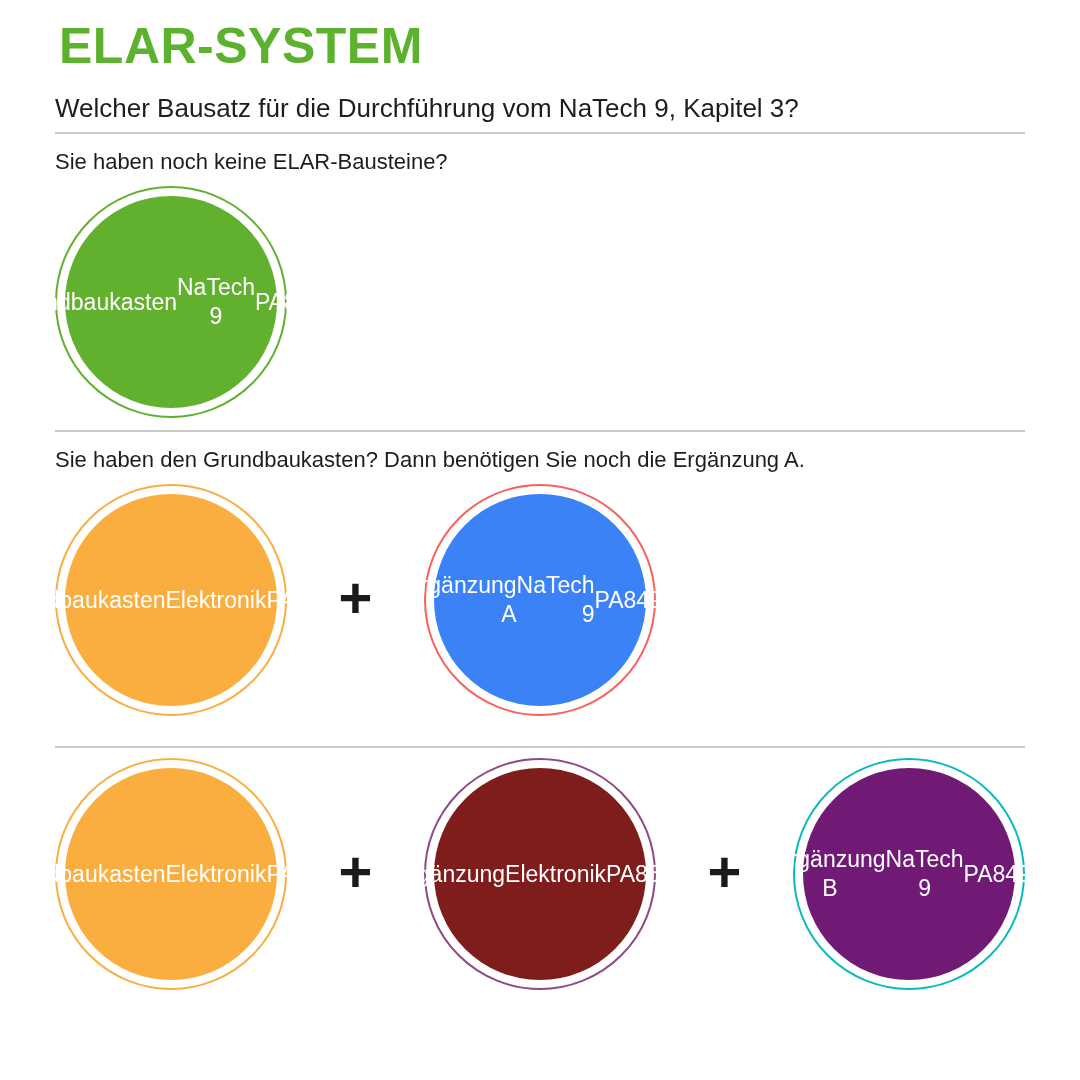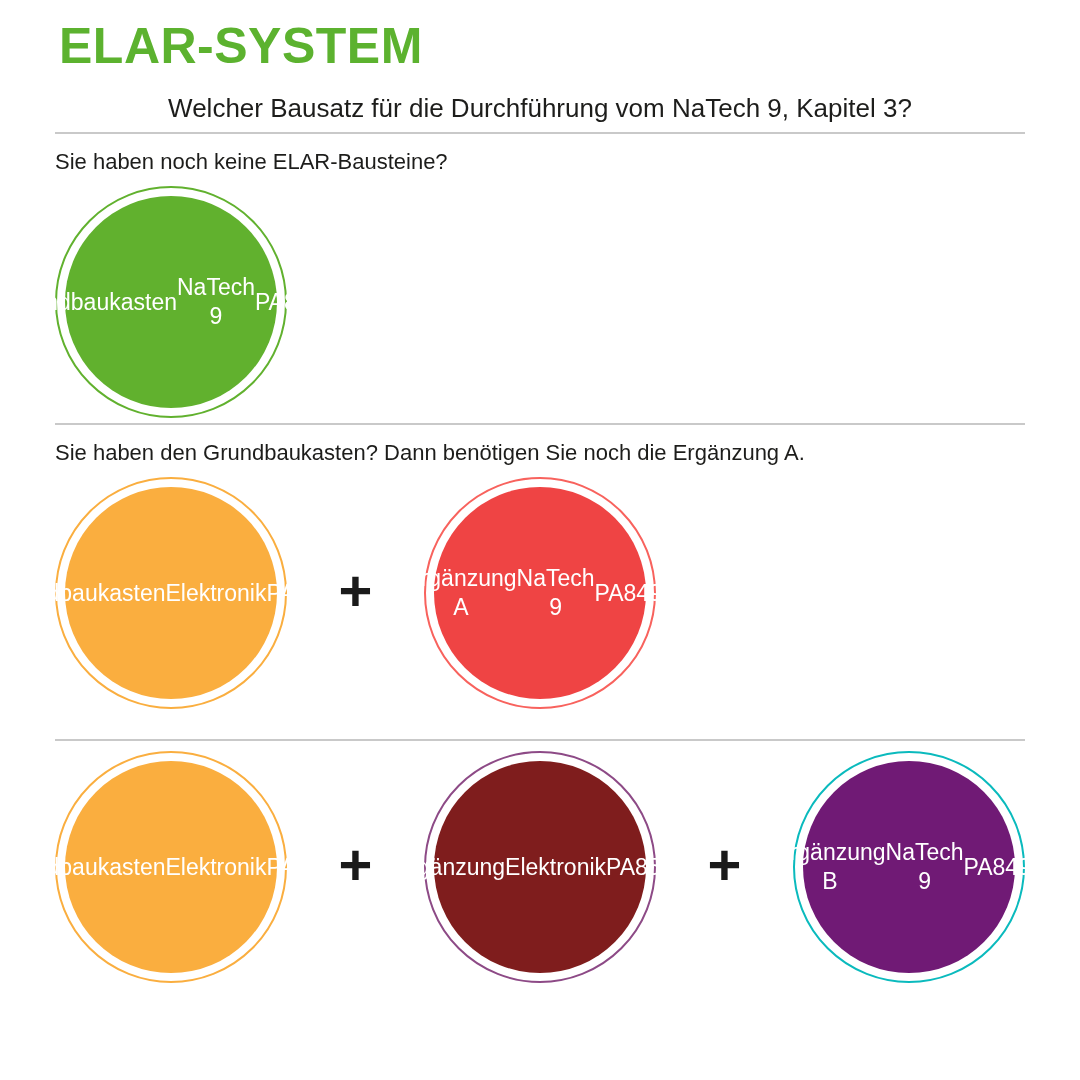--- a/index.html
+++ b/index.html
@@ -18,24 +18,23 @@
     font-size: 50px;
     line-height: 52px;
     font-weight: bold;
     letter-spacing: 0.5px;
   }
   .subtitle {
     margin-top: 20px;
     font-size: 26px;
     line-height: 32px;
     white-space: nowrap;
-    text-align: center;
   }
   .section.sec1 { margin-top: 8px; }
-  .section.sec2 { margin-top: 5px; }
+  .section.sec2 { margin-top: 12px; }
   .section.sec3 { margin-top: 30px; }
   .divider {
     border: none;
     border-top: 2px solid #c9c9c9;
     margin: 0;
     width: 100%;
   }
   .question {
     margin: 14px 0 0 0;
     font-size: 22px;
@@ -113,21 +112,21 @@
         <div class="circle-inner" style="background-color: rgb(250, 174, 63);">
           <div class="circle-line">Grundbaukasten</div>
           <div class="circle-line">Elektronik</div>
           <div class="circle-line">PA8500</div>
         </div>
       </div>
       <div class="plus-box">
         <span class="plus">+</span>
       </div>
       <div class="circle-outer" style="border-color: rgb(248, 98, 93);">
-        <div class="circle-inner" style="background-color: #ef4444;">
+        <div class="circle-inner" style="background-color: #3b82f6; text-align: right;">
           <div class="circle-line">Ergänzung A</div>
           <div class="circle-line">NaTech 9</div>
           <div class="circle-line">PA8497</div>
         </div>
       </div>
     </div>
   </div>
 
   <div class="section sec3">
     <hr class="divider">

